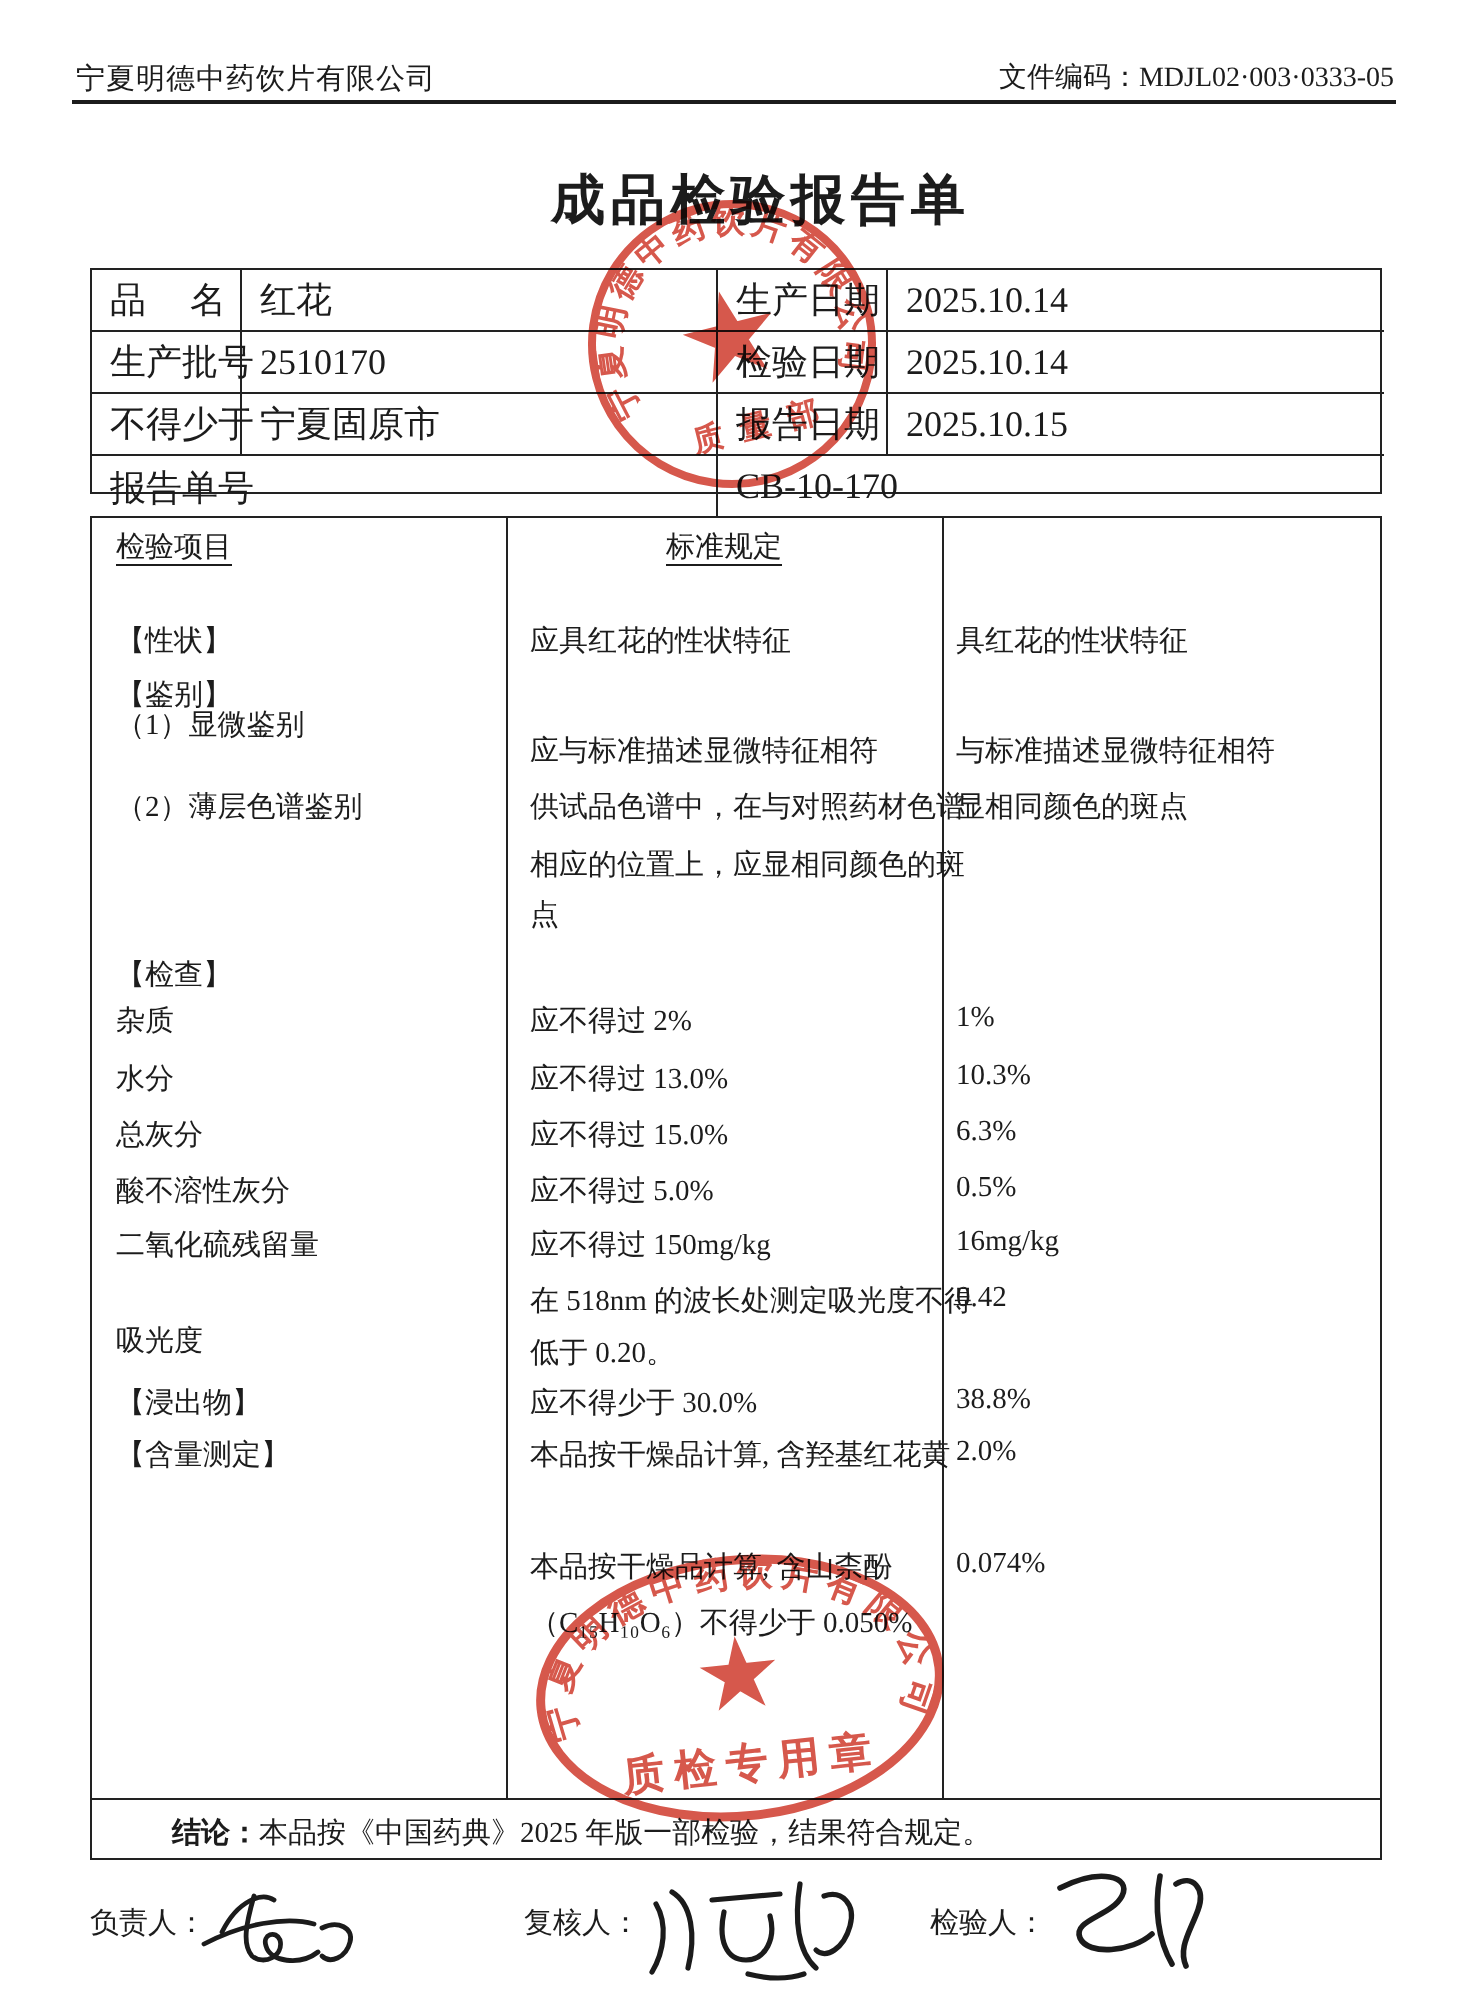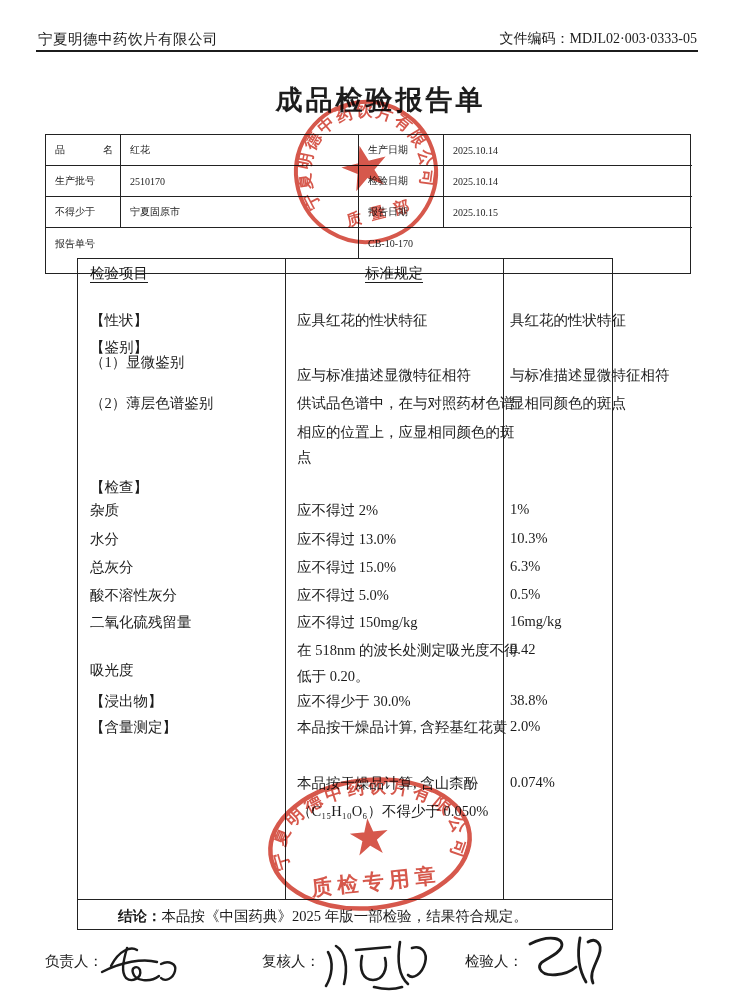--- a/index.html
+++ b/index.html
@@ -4,32 +4,32 @@
 <style>
   html,body{margin:0;padding:0;background:#888;}
   .page{position:relative;width:735px;height:1000px;background:#ffffff;margin:0 auto;
         font-family:"Liberation Serif","DejaVu Serif",serif;color:#1c1c1c;overflow:hidden;}
   .hdr-company{position:absolute;left:38px;top:30px;font-size:14.5px;letter-spacing:.5px;}
   .hdr-code{position:absolute;right:38px;top:30px;font-size:14px;}
   .hdr-rule{position:absolute;left:36px;top:50px;width:662px;height:0;border-top:2.5px solid #1c1c1c;}
   .title{position:absolute;left:0;top:82px;width:100%;text-align:center;font-size:27px;font-weight:bold;letter-spacing:3px;padding-left:13px;}
 
   
-  .info{position:absolute;left:45px;top:134px;width:646px;height:140px;border:1.5px solid #222;
+  .info{position:absolute;left:45px;top:134px;width:646px;height:113px;border:1.5px solid #222;
         display:grid;grid-template-columns:75px 238px 85px 248px;grid-template-rows:31px 31px 31px 31px;
-        box-sizing:border-box;font-size:10px;}
+        box-sizing:border-box;font-size:18px;}
   .ic{box-sizing:border-box;border-right:1.2px solid #222;border-bottom:1.2px solid #222;
       display:flex;align-items:center;padding-left:9px;white-space:nowrap;}
   .ic.last-col{border-right:none;}
   .ic.last-row{border-bottom:none;}
   .ic.span2{grid-column:span 2;}
   .jlabel{width:58px;text-align:justify;text-align-last:justify;}
 
   
-  .main{position:absolute;left:45px;top:258px;width:536px;height:672px;border:1.5px solid #222;box-sizing:border-box;margin-left:32px;}
+  .main{position:absolute;left:45px;top:258px;width:646px;height:672px;border:1.5px solid #222;box-sizing:border-box;}
   .vline{position:absolute;top:0;width:0;height:640px;border-left:1.2px solid #222;}
   .hline{position:absolute;left:0;top:640px;width:100%;height:0;border-top:1.5px solid #222;}
   .th{position:absolute;font-size:14.5px;text-decoration:underline;text-underline-offset:4px;white-space:nowrap;}
   .thc{text-align:center;}
   .ln{position:absolute;font-size:14.5px;white-space:nowrap;text-align:right;}
 
   .concl{position:absolute;left:40px;top:648px;font-size:14.5px;white-space:nowrap;}
   .concl .b{font-weight:bold;}
 
   .sigrow{position:absolute;left:0;top:938px;width:100%;height:60px;font-size:14.5px;}

